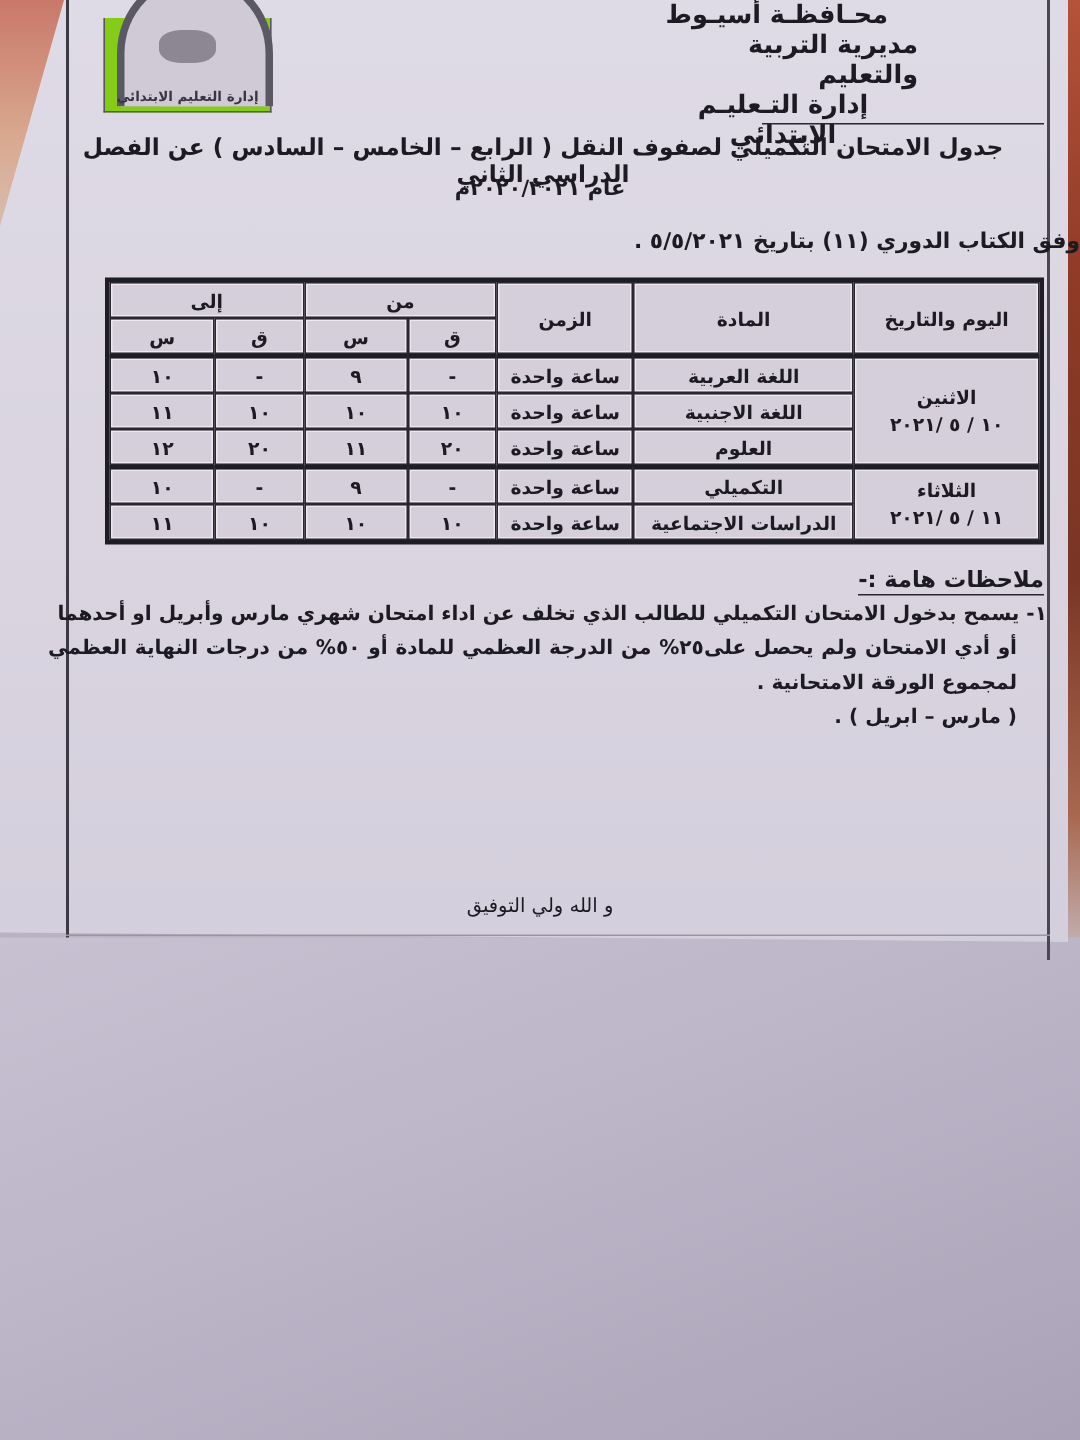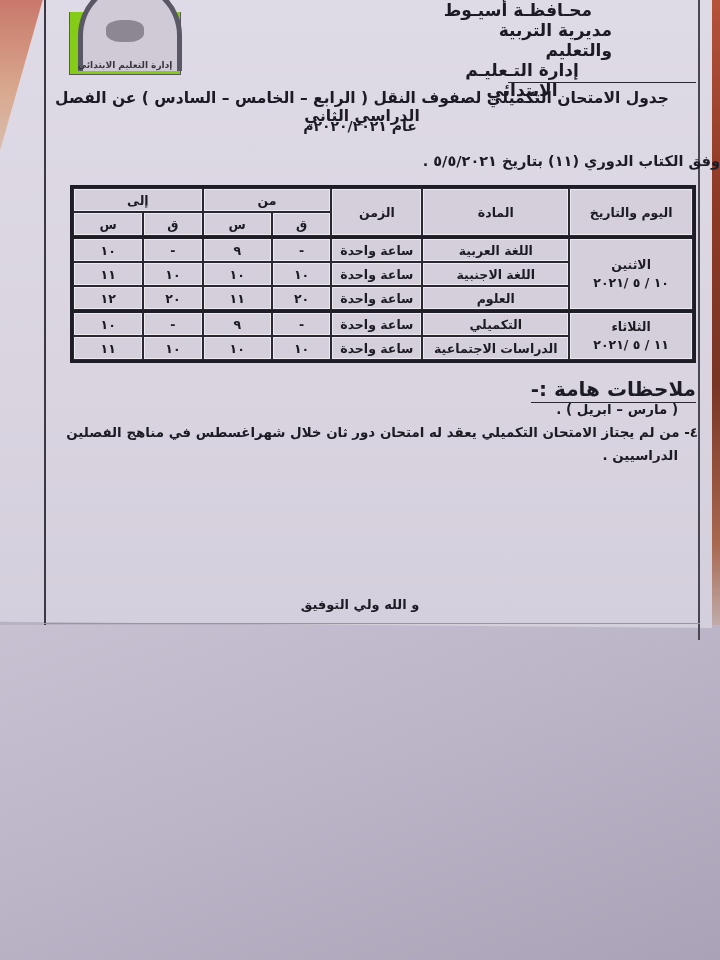--- a/index.html
+++ b/index.html
@@ -75,30 +75,30 @@
     border:1px solid #2a2730; text-align:center; padding:0;
     box-shadow:inset 0 0 0 1px #eceaf0;
   }
   table.sched th { font-weight:bold; height:22px; }
   table.sched th.big { height:45px; }
   table.sched td { height:22px; }
   table.sched td.day { line-height:18px; }
   table.sched tr.sep td { border-top:3px solid #1e1c24; }
 
   .notes-title {
-    position:absolute; right:24px; top:377px; font-weight:bold; font-size:20px;
+    position:absolute; right:24px; top:377px; font-weight:bold; font-size:15px;
     border-bottom:1.5px solid #2a2730; padding-bottom:1px;
   }
   .notes {
     position:absolute; right:22px; top:398px; width:666px; font-weight:bold; font-size:13.4px;
     line-height:23px; text-align:justify; text-align-last:right;
   }
   .note { margin:0; }
   .note .indent { display:block; padding-right:20px; }
-  .closing { position:absolute; left:0; top:597px; width:720px; text-align:center; font-weight:bold; font-size:13px; }
+  .closing { position:absolute; left:0; top:597px; width:720px; text-align:center; font-weight:normal; font-size:13px; }
 </style>
 </head>
 <body>
 
 <div class="bg-left"></div>
 <div class="bg-right"></div>
 <div class="paper-bottom"></div>
 <div class="paper-top"></div>
 <div class="frame-left"></div>
 <div class="frame-right"></div>
@@ -194,21 +194,21 @@
     <td>١٠</td>
     <td>١٠</td>
     <td>١١</td>
   </tr>
 </tbody>
   </table>
 
 <div class="notes-title">ملاحظات هامة :-</div>
 <div class="notes">
   <p class="note">
+    <span>١- يسمح بدخول الامتحان التكميلي للطالب الذي تخلف عن اداء امتحان شهري مارس وأبريل او أحدهما</span>
+    <span class="indent">أو أدي الامتحان ولم يحصل على٢٥% من الدرجة العظمي للمادة أو ٥٠% من درجات النهاية العظمي لمجموع الورقة الامتحانية .</span>
+  </p>
+  <p class="note">
     <span class="indent">( مارس – ابريل ) .</span>
   </p>
-  <p class="note">
-    <span>٤- من لم يجتاز الامتحان التكميلي يعقد له امتحان دور ثان خلال شهراغسطس في مناهج الفصلين</span>
-    <span class="indent">الدراسيين .</span>
-  </p>
 </div>
 
 <div class="closing">و الله ولي التوفيق</div>
 
 </body></html>

